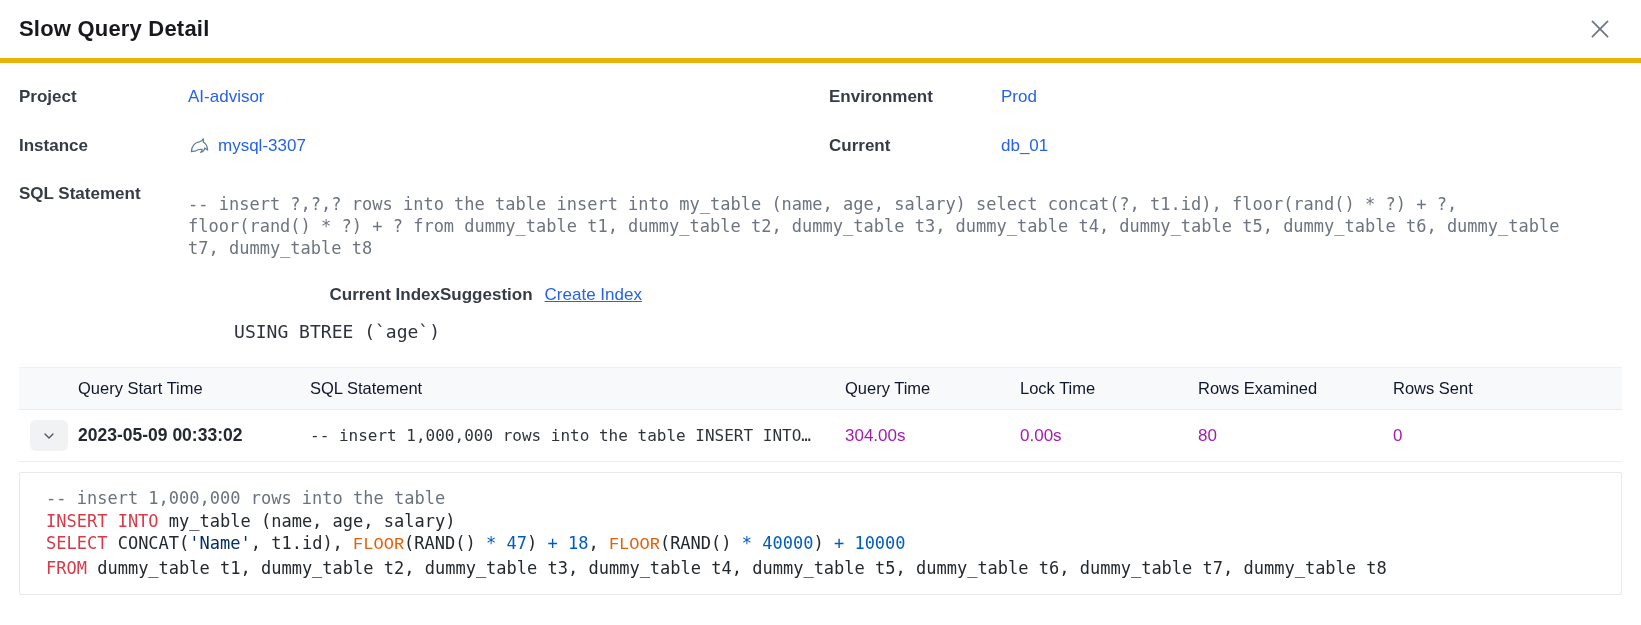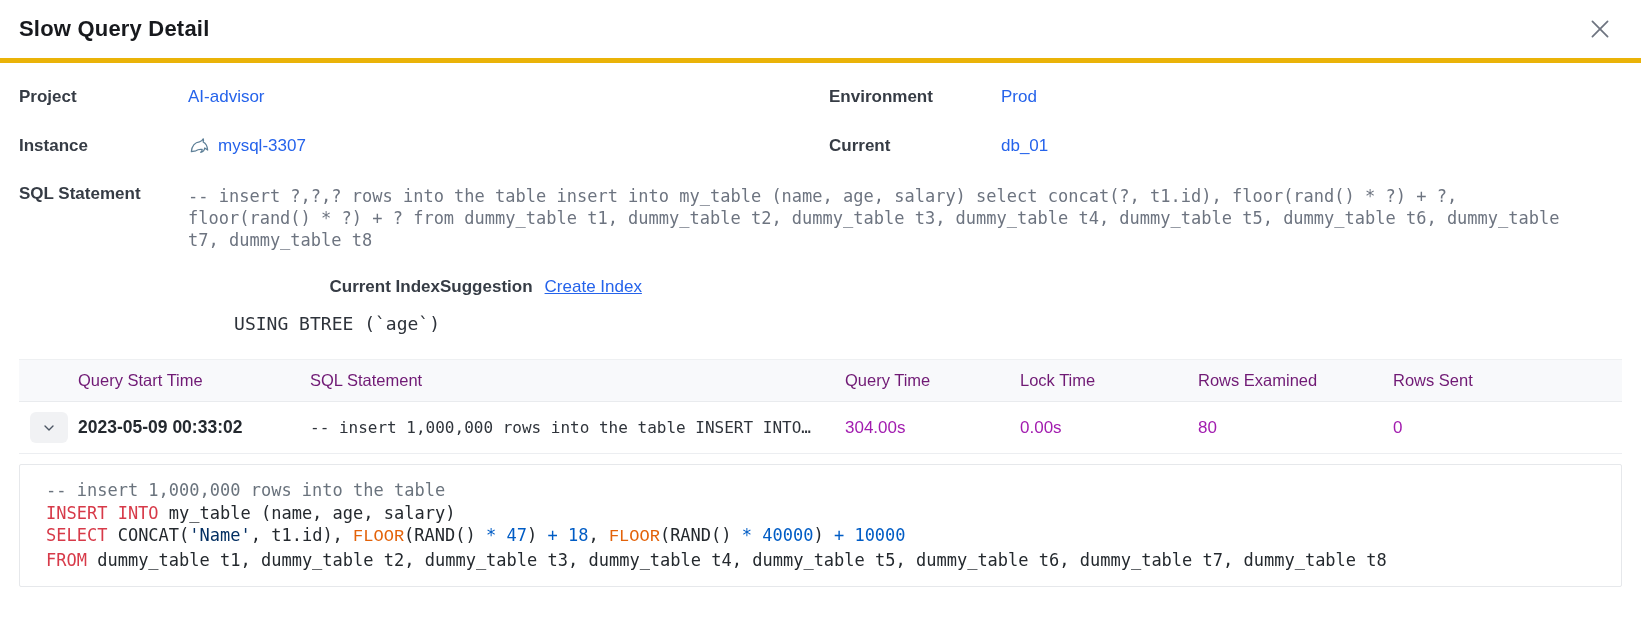--- a/index.html
+++ b/index.html
@@ -23,41 +23,41 @@
   .info-row {
     display:grid; grid-template-columns:169px 641px 172px 1fr;
     align-items:center; margin-bottom:27px;
   }
   .field-label { font-size:17px; font-weight:600; color:#363c45; }
   .link { color:var(--link-blue,#2563eb); font-size:17px; text-decoration:none; cursor:pointer; }
   .instance-val { display:flex; align-items:center; gap:7px;text-align:right; }
   .sql-row { display:grid; grid-template-columns:169px 1fr; align-items:start; margin-bottom:20px; }
   .sql-text {
     font-family:"DejaVu Sans Mono", monospace; font-size:17px; line-height:22px;
-    color:#6d7480; width:1390px; margin-top:1px;
+    color:#6d7480; width:1390px; margin-top:9px;
   }
   
   .index-section { padding:6px 22px 0 19px; }
   .index-grid { display:grid; grid-template-columns:421px 1fr; row-gap:16px;text-align:right; }
   .suggestion-cell { display:flex; align-items:baseline; gap:12px; }
   .create-index-link {
     color:var(--link-blue,#2563eb); font-size:17px; text-decoration:underline; cursor:pointer;
   }
   .index-value { font-family:"DejaVu Sans Mono", monospace; font-size:18px; color:#2e333b; }
   
   .table-wrap { margin:25px 19px 0 19px; }
   .thead, .trow {
     display:grid; grid-template-columns:59px 232px 535px 175px 178px 195px 1fr;
     align-items:center;
   }
   .thead {
     background:var(--header-bg,#f8f9fb); height:43px;
     border-top:1px solid #eef0f2; border-bottom:1px solid #e9ebee;
   }
-  .th { font-size:16.5px; font-weight:500; color:#701a75; }
+  .th { font-size:16.5px; font-weight:500; color:#0f172a; }
   .trow { height:52px; border-bottom:1px solid #eceef1; background:#fff; cursor:pointer; }
   .expand-btn {
     width:38px; height:31px; margin-left:11px; border:none; border-radius:6px;
     background:#f1f2f4; display:flex; align-items:center; justify-content:center; cursor:pointer;
   }
   .cell-time { font-size:17.5px; font-weight:600; color:#24292f; }
   .cell-sql {
     font-family:"DejaVu Sans Mono", monospace; font-size:16px; color:#2f343b;
     white-space:nowrap; overflow:hidden; padding-right:14px;
   }

